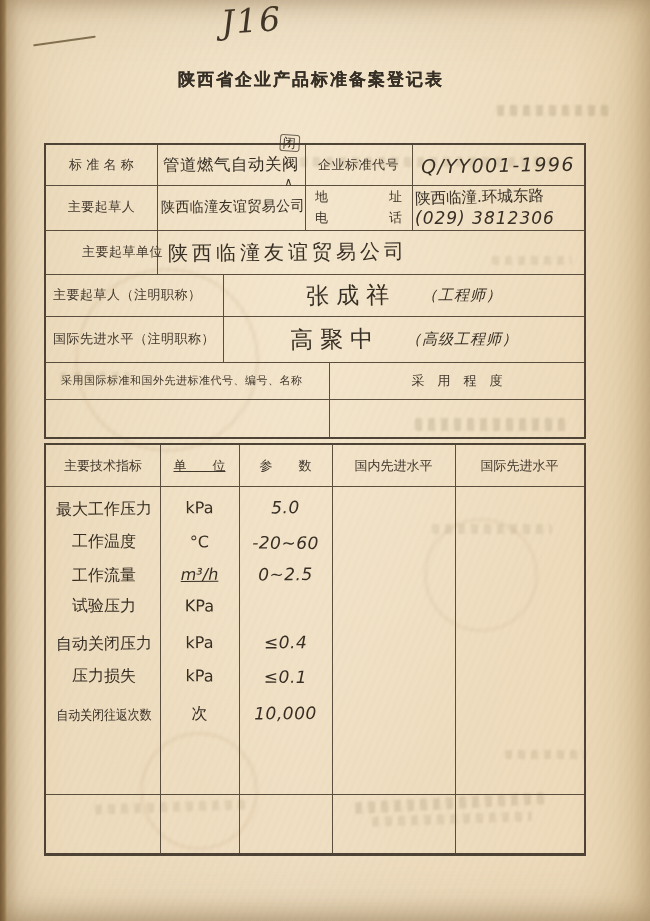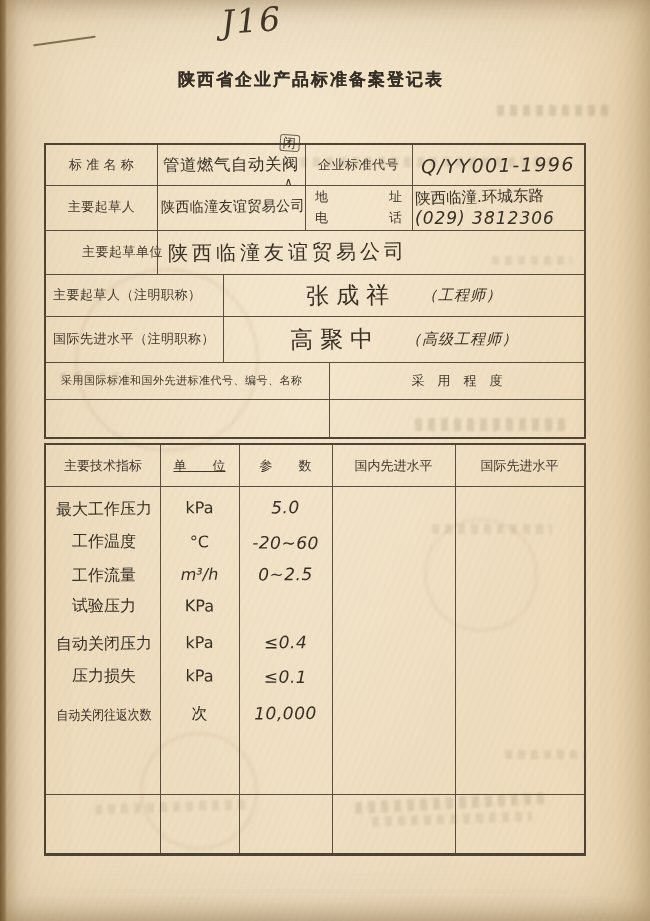--- a/index.html
+++ b/index.html
@@ -173,21 +173,21 @@
       <span class="unt">kPa</span>
       <span class="val">5.0</span>
     </div>
     <div class="trow hw" style="top:82px;transform:rotate(.4deg);">
       <span class="ind">工作温度</span>
       <span class="unt">°C</span>
       <span class="val">-20~60</span>
     </div>
     <div class="trow hw" style="top:113px;transform:rotate(-.4deg);">
       <span class="ind">工作流量</span>
-      <span class="unt" style="font-style:italic;">m³/h</span>
+      <span class="unt" style="font-style:italic;text-decoration:underline;">m³/h</span>
       <span class="val">0~2.5</span>
     </div>
     <div class="trow hw" style="top:146px;transform:rotate(.3deg);">
       <span class="ind">试验压力</span>
       <span class="unt">KPa</span>
     </div>
     <div class="trow hw" style="top:181px;transform:rotate(-.5deg);">
       <span class="ind">自动关闭压力</span>
       <span class="unt">kPa</span>
       <span class="val">≤0.4</span>

